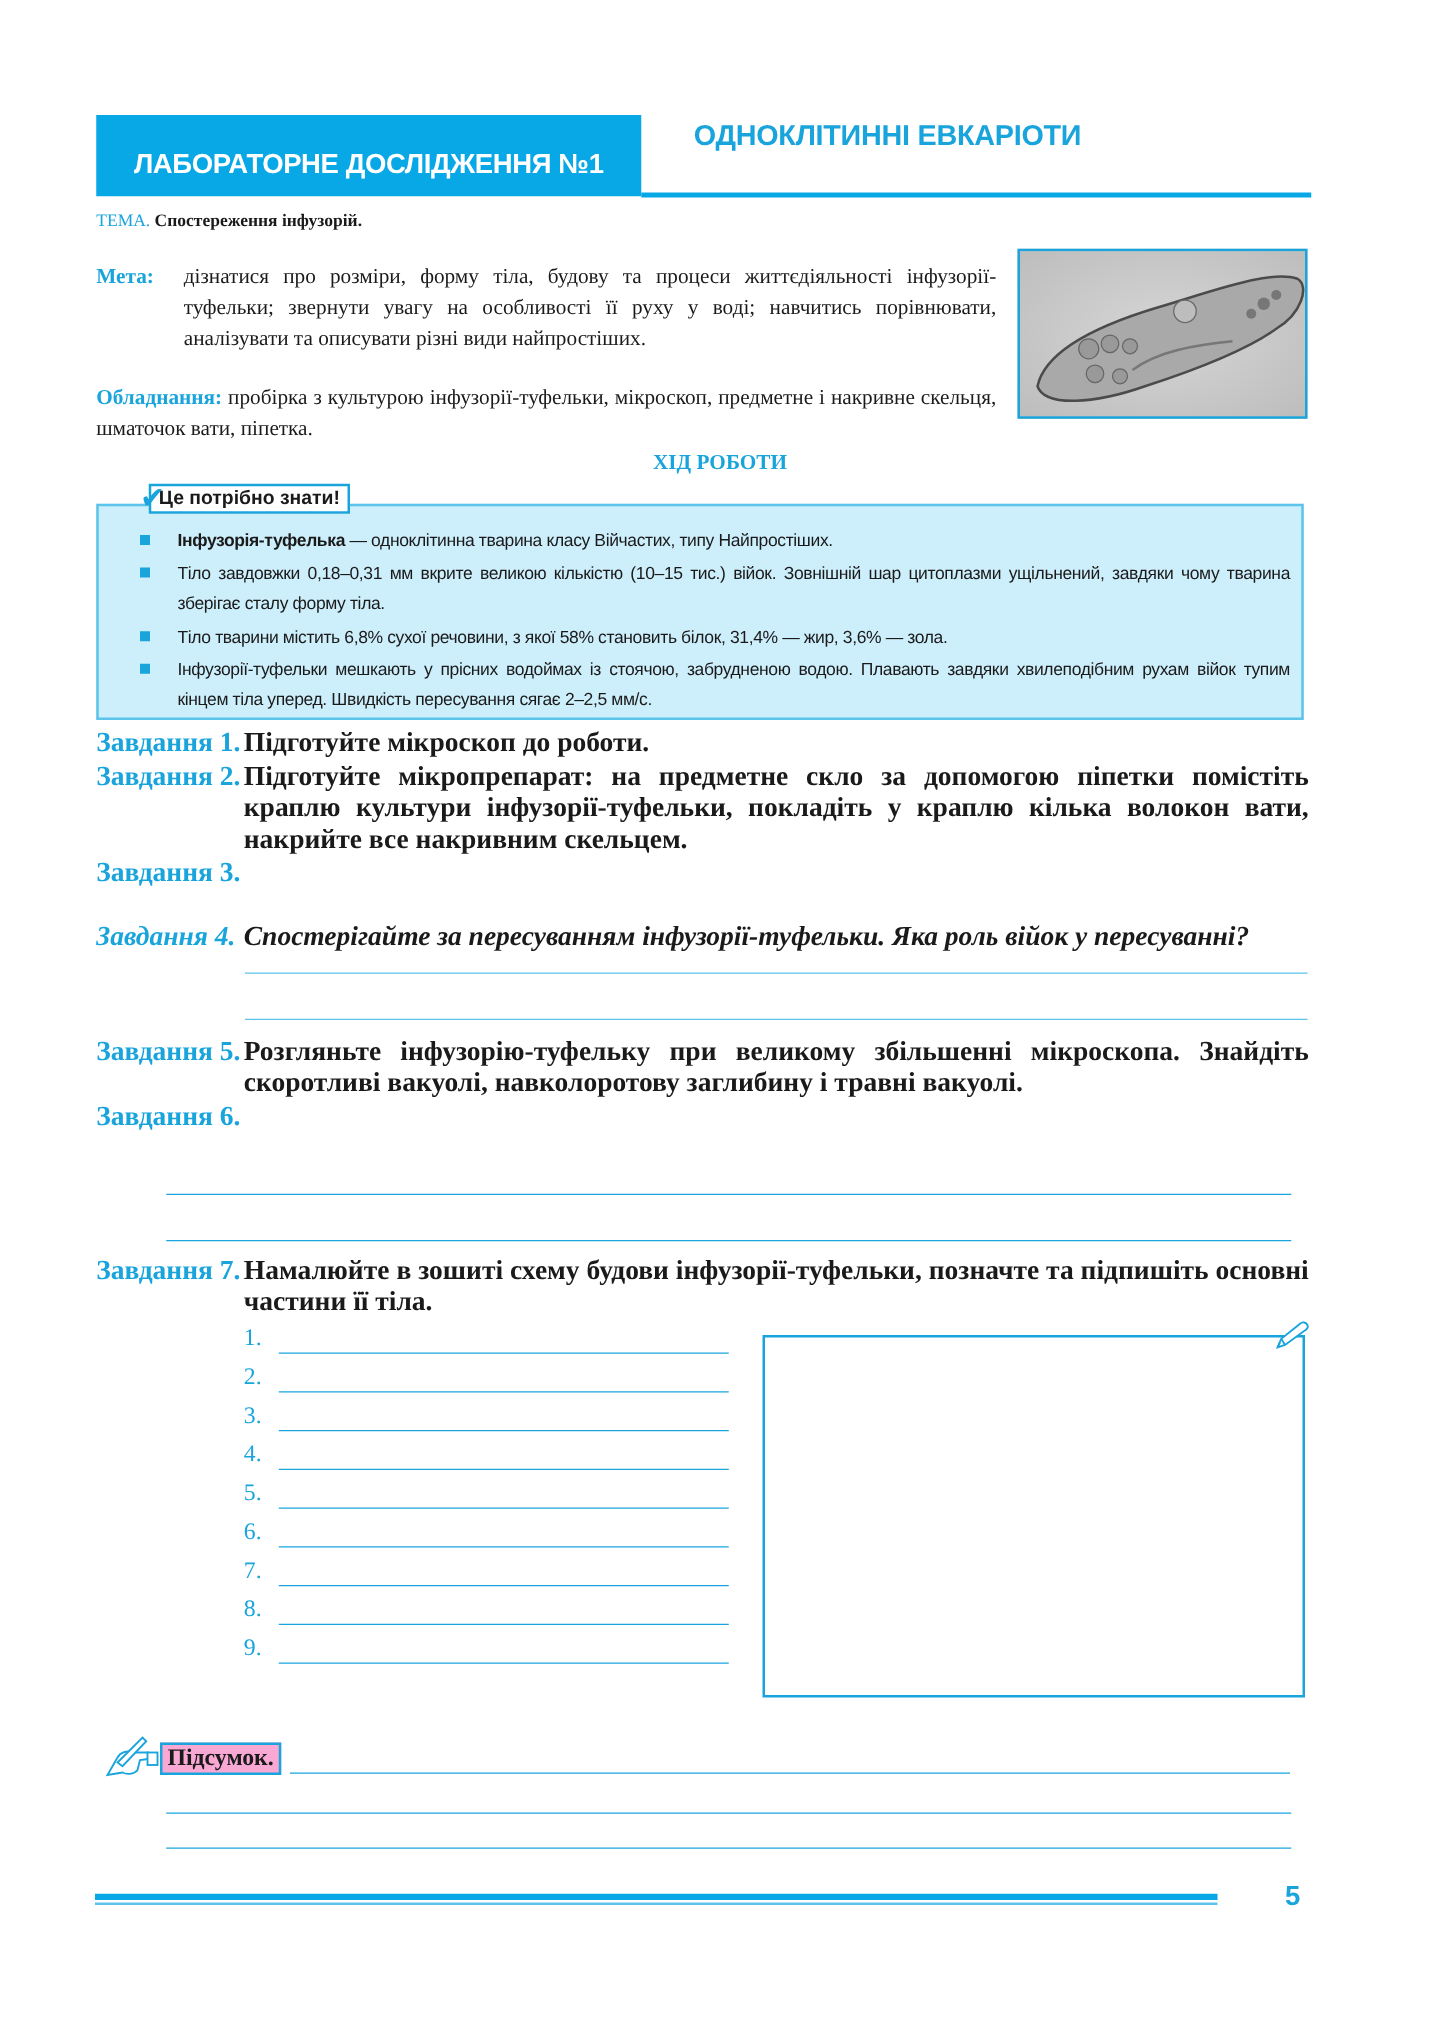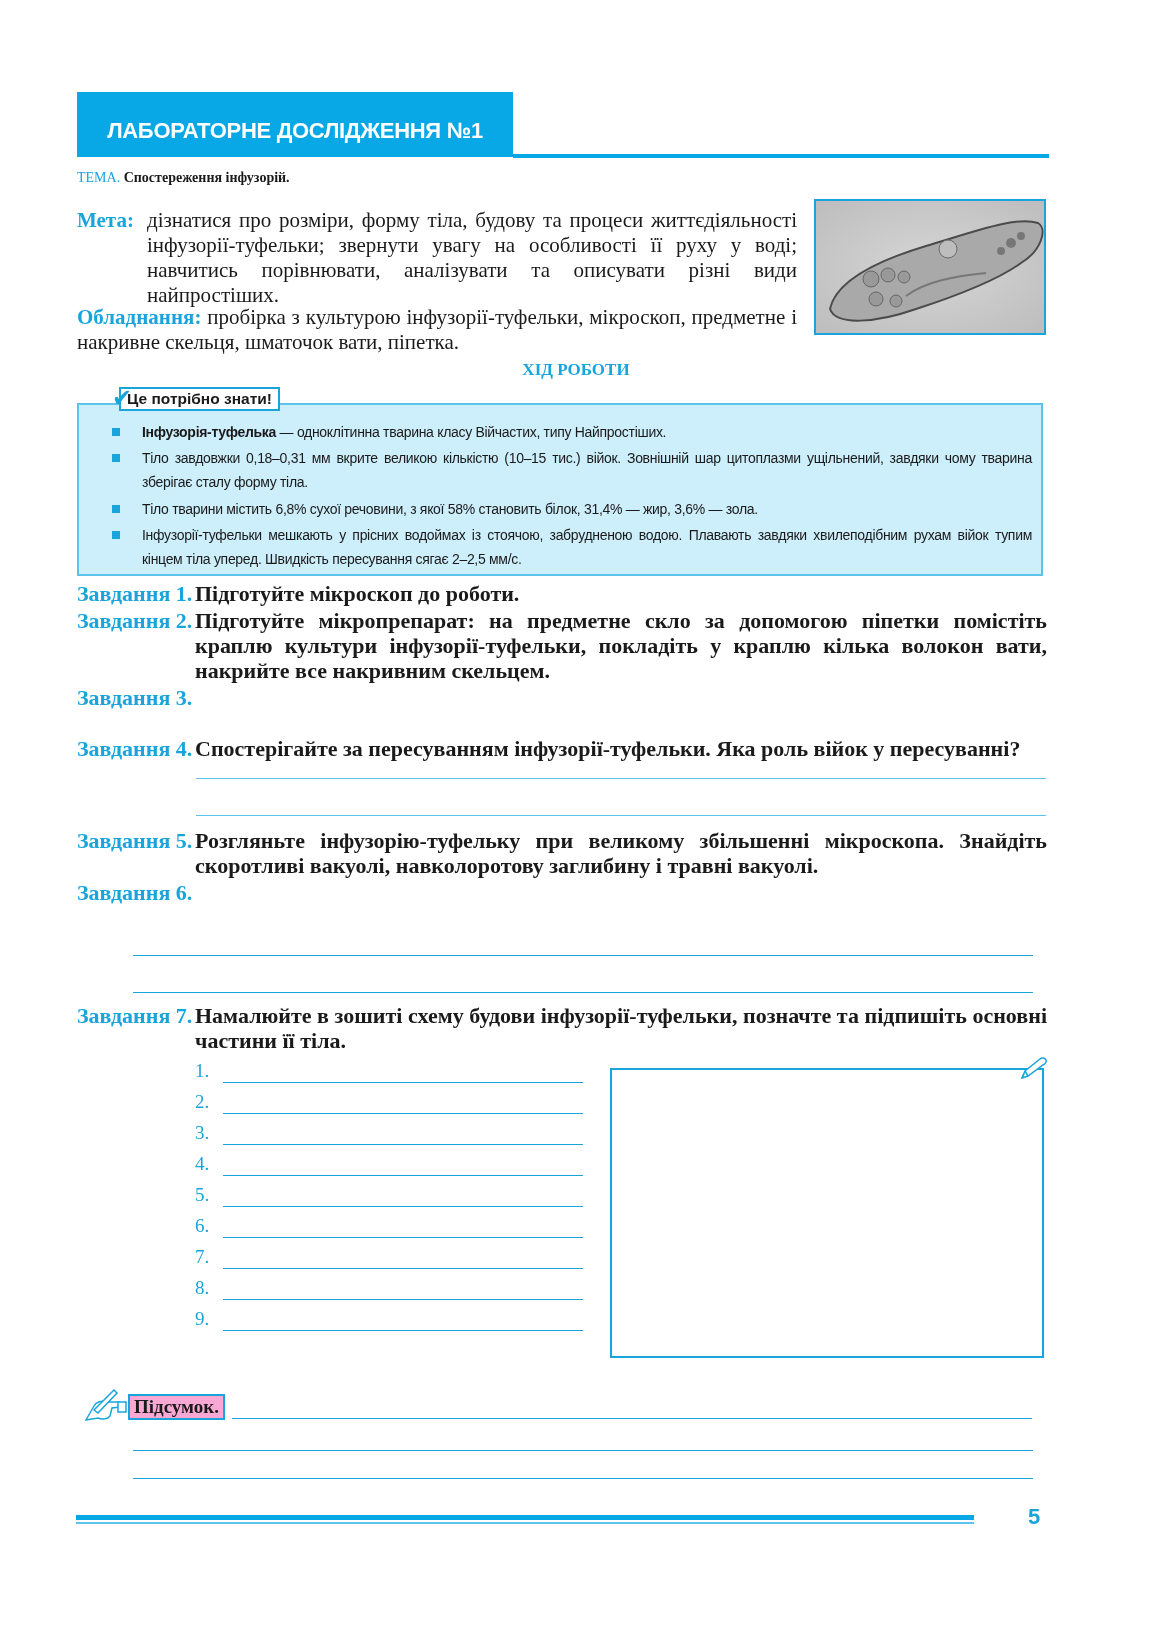--- a/index.html
+++ b/index.html
@@ -11,21 +11,21 @@
   .hdr-box { left:77px; top:92px; width:436px; height:65px; background:#08a8e6; }
   .hdr-left { left:77px; top:92px; width:436px; height:65px; display:flex; align-items:center; justify-content:center;
               font-family:"Liberation Sans", sans-serif; font-weight:bold; color:#fff; font-size:22px; letter-spacing:-0.3px; padding-top:12px; box-sizing:border-box; }
   .hdr-right { left:530px; top:94px; font-family:"Liberation Sans", sans-serif; font-weight:bold; color:#1aa4dc; font-size:23px; line-height:29px; letter-spacing:-0.2px; }
   .hdr-right .l2 { padding-left:25px; }
   .hdr-rule { left:513px; top:154px; width:536px; height:4px; background:#08a8e6; }
 
   .tema { left:77px; top:170px; font-size:14px; font-weight:bold; }
   .tema .lbl { color:#1aa4dc; font-weight:normal; }
 
-  .para { font-size:21px; line-height:25px; text-align:justify; }
+  .para { font-size:17px; line-height:25px; text-align:justify; }
   .meta { left:77px; top:208px; width:720px; }
   .meta .lbl, .obl .lbl { color:#1aa4dc; font-weight:bold; }
   .meta .body { position:absolute; left:70px; top:0; width:650px; }
   .obl { left:77px; top:305px; width:720px; }
 
   .photo { left:814px; top:199px; width:232px; height:136px; border:2px solid #1aa4dc; box-sizing:border-box; background:#c9c9c9; overflow:hidden; }
 
   .hid { left:0; width:1152px; top:360px; text-align:center; font-weight:bold; color:#1aa4dc; font-size:17px; }
 
   
@@ -56,20 +56,21 @@
   .foot1 { left:76px; top:1515px; width:898px; height:5px; background:#08a8e6; }
   .foot2 { left:76px; top:1522px; width:898px; height:2px; background:#5cc3ea; }
   .pagenum { left:1028px; top:1504px; font-family:"Liberation Sans", sans-serif; font-weight:bold; color:#1aa4dc; font-size:22px; }
 </style>
 </head>
 <body>
 
 <div class="abs hdr-box"></div>
 <div class="abs hdr-left">ЛАБОРАТОРНЕ ДОСЛІДЖЕННЯ №1</div>
 <div class="abs hdr-right">
+  <div class="l2">ОДНОКЛІТИННІ ЕВКАРІОТИ</div>
 </div>
 <div class="abs hdr-rule"></div>
 
 <div class="abs tema">
   <span class="lbl">ТЕМА.</span>
   <span>Спостереження інфузорій.</span>
 </div>
 
 <div class="abs para meta">
   <span class="lbl">Мета:</span>
@@ -132,21 +133,21 @@
   <span class="lbl">Завдання 1.</span>
   <span class="txt">Підготуйте мікроскоп до роботи.</span>
 </div>
 <div class="task" style="top:608px;">
   <span class="lbl">Завдання 2.</span>
   <span class="txt">Підготуйте мікропрепарат: на предметне скло за допомогою піпетки помістіть краплю культури інфузорії-туфельки, покладіть у краплю кілька волокон вати, накрийте все накривним скельцем.</span>
 </div>
 <div class="task" style="top:685px;">
   <span class="lbl">Завдання 3.</span>
 </div>
-<div class="task" style="top:736px;">
+<div class="task" style="top:736px;font-style:italic;">
   <span class="lbl">Завдання 4.</span>
   <span class="txt">Спостерігайте за пересуванням інфузорії-туфельки. Яка роль війок у пересуванні?</span>
 </div>
 <div class="line" style="left:196px; top:778px; width:850px;"></div>
 <div class="line" style="left:196px; top:815px; width:850px;"></div>
 
 <div class="task" style="top:828px;">
   <span class="lbl">Завдання 5.</span>
   <span class="txt">Розгляньте інфузорію-туфельку при великому збільшенні мікроскопа. Знайдіть скоротливі вакуолі, навколоротову заглибину і травні вакуолі.</span>
 </div>

